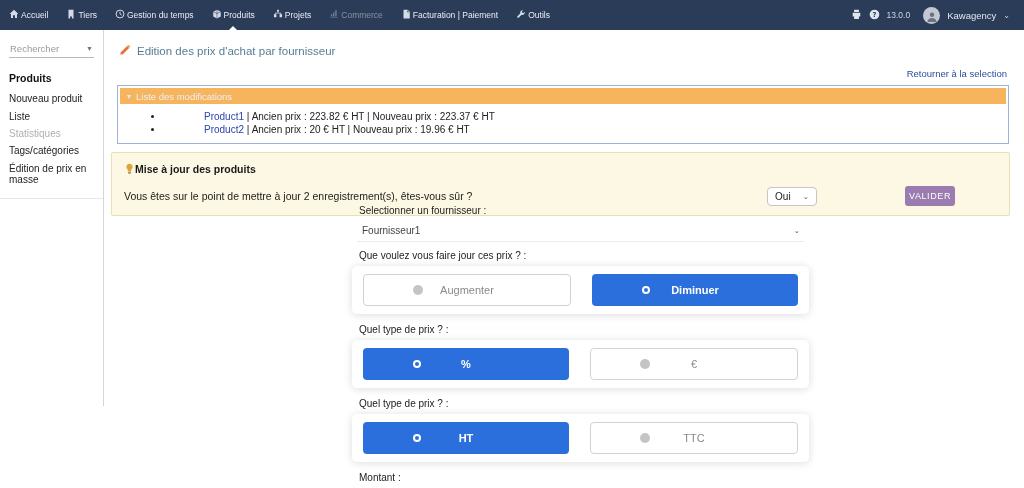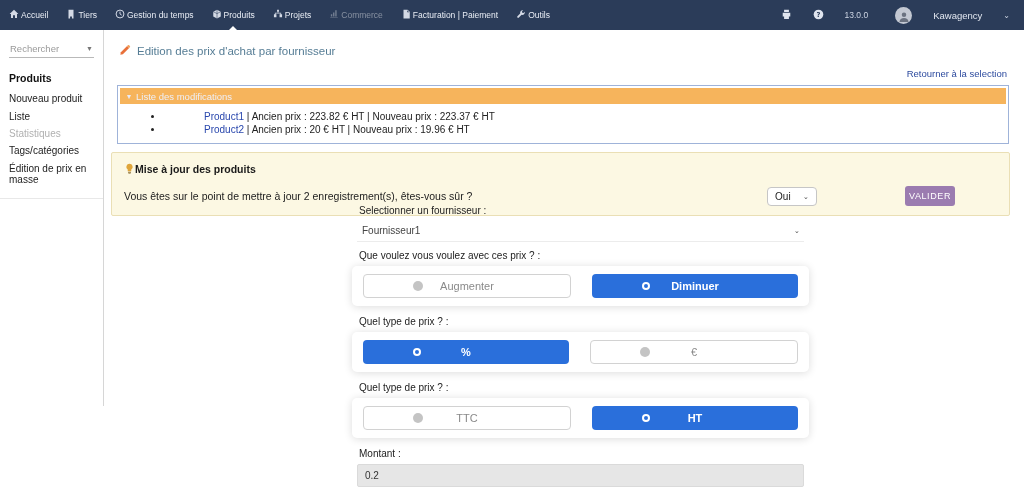--- a/index.html
+++ b/index.html
@@ -21,21 +21,21 @@
   }
   .nav-item svg { width:10px; height:10px; fill:#d4dae6; }
   .nav-item.disabled { color:rgba(255,255,255,0.42); }
   .nav-item.disabled svg { fill:rgba(255,255,255,0.35); }
   .active-caret {
     position:absolute; bottom:0; left:50%; transform:translateX(-50%);
     width:0; height:0; border-left:4px solid transparent;
     border-right:4px solid transparent; border-bottom:4px solid #fff;
   }
   .topnav-right {
-    margin-left:auto; display:flex; align-items:center; gap:21px;
+    margin-left:auto; display:flex; align-items:center; gap:7px;
     padding-right:14px; color:#e2e7f0;
   }
   .topnav-right svg { width:11px; height:11px; fill:#dfe4ee; }
   .version { font-size:8.5px; color:#cdd5e3; margin-right:6px; }
   .avatar {
     width:17px; height:17px; border-radius:50%; background:#c3c8d2;
     display:flex; align-items:center; justify-content:center; overflow:hidden;
   }
   .avatar svg { width:12px; height:12px; fill:#6b7280; margin-top:3px; }
   .username { font-size:9.5px; }
@@ -104,21 +104,21 @@
   .supplier-select {
     display:flex; justify-content:space-between; align-items:center; font-size:10px;
     color:#444; padding:4px 4px 5px 5px; border-bottom:1px solid #ececec;
     margin-bottom:8px; cursor:pointer;
   }
   .toggle-card {
     background:#fff; border-radius:5px; box-shadow:0 1px 8px rgba(0,0,0,0.14);
     padding:8px 11px; margin:0 -5px; display:flex; gap:21px;
   }
   .toggle-btn {
-    position:relative; flex:1; height:24px; border-radius:4px; display:flex;
+    position:relative; flex:1; height:32px; border-radius:4px; display:flex;
     align-items:center; justify-content:center; font-size:11px; cursor:pointer;
   }
   .toggle-btn.off { background:#fff; border:1px solid #d2d2d2; color:#8a8a8a; }
   .toggle-btn.on { background:#2a6fdb; color:#fff; font-weight:600; }
   .radio { position:absolute; left:26%; top:50%; transform:translate(-50%,-50%); border-radius:50%; }
   .toggle-btn.off .radio { width:10px; height:10px; background:#c4c4c4; }
   .toggle-btn.on .radio { width:8px; height:8px; background:transparent; border:2px solid #fff; }
   .amount-input {
     width:100%; background:#e6e6e6; border:1px solid #dadada; border-radius:2px;
     font-size:10px; color:#333; padding:5px 7px; font-family:inherit; outline:none;
@@ -259,21 +259,21 @@
     </div>
   </div>
 
   <div class="form-col">
     <div class="form-label">Selectionner un fournisseur :</div>
     <div class="supplier-select">
       <span>Fournisseur1</span>
       <span class="select-caret">⌄</span>
     </div>
 
-    <div class="form-label">Que voulez vous voulez avec ces prix ? :</div>
+    <div class="form-label">Que voulez vous faire jour ces prix ? :</div>
     <div class="toggle-card">
       <div class="toggle-btn off">
         <span class="radio"></span>
         <span>Augmenter</span>
       </div>
       <div class="toggle-btn on">
         <span class="radio"></span>
         <span>Diminuer</span>
       </div>
     </div>
@@ -285,27 +285,27 @@
         <span>%</span>
       </div>
       <div class="toggle-btn off">
         <span class="radio"></span>
         <span>€</span>
       </div>
     </div>
 
     <div class="form-label spaced">Quel type de prix ? :</div>
     <div class="toggle-card">
+      <div class="toggle-btn on">
+        <span class="radio"></span>
+        <span>HT</span>
+      </div>
       <div class="toggle-btn off">
         <span class="radio"></span>
         <span>TTC</span>
-      </div>
-      <div class="toggle-btn on">
-        <span class="radio"></span>
-        <span>HT</span>
       </div>
     </div>
 
     <div class="form-label spaced">Montant :</div>
     <input class="amount-input" type="text" value="0.2" style="">
   </div>
 
 </div>
 
 </body></html>

